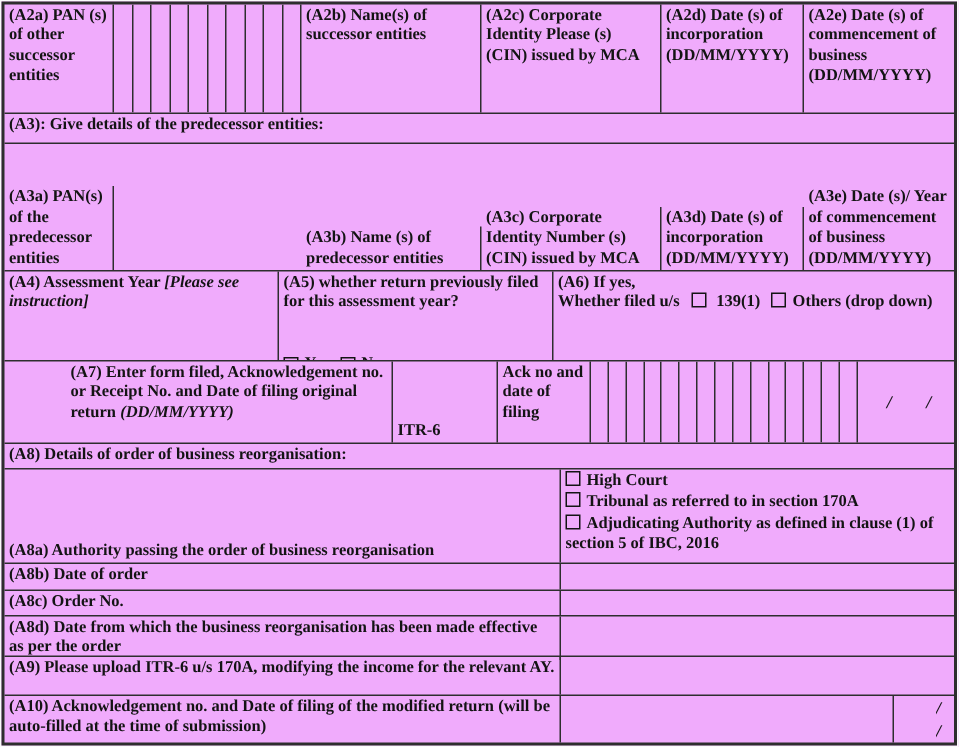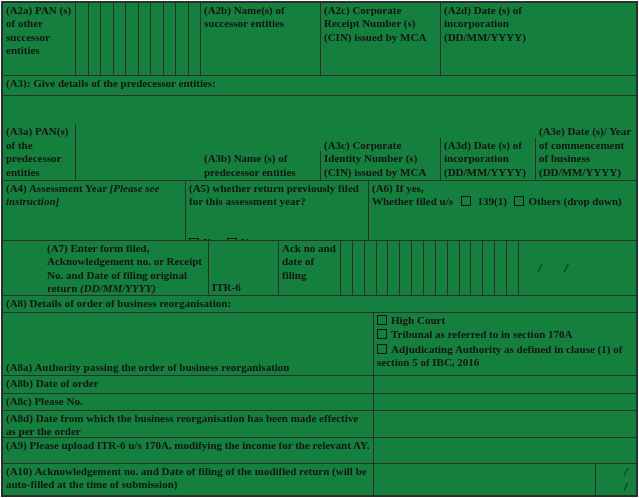--- a/index.html
+++ b/index.html
@@ -1,19 +1,19 @@
 <!DOCTYPE html>
 <html><head>
 <meta charset="utf-8">
 <style>
   html,body{margin:0;padding:0;background:#fbfbfb;}
   body{width:639px;height:498px;overflow:hidden;
        font-family:"Liberation Serif", serif;font-weight:bold;color:#141414;}
   .formtable{box-sizing:border-box;margin:1px;width:637px;height:496px;
-       border:2px solid #2e2e2e;background:#15803d;display:flex;flex-direction:column;}
+       border:2px solid #2e2e2e;background:#f0abfc;display:flex;flex-direction:column;}
   .row{display:flex;box-sizing:border-box;border-bottom:1px solid #2e2e2e;flex:none;}
   .row:last-child{border-bottom:none;flex:1;}
   .cell{box-sizing:border-box;border-right:1px solid #2e2e2e;padding:1px 3px;
         font-size:11px;line-height:1.22;overflow:hidden;}
   .cell:last-child{border-right:none;}
   .it{font-style:italic;}
   
   .boxes{display:flex;padding:0;}
   .box-cell{flex:1;border-right:1px solid #2e2e2e;box-sizing:border-box;}
   .box-cell:last-child{border-right:none;}
@@ -24,21 +24,21 @@
   .opt{margin:0 0 1px 0;}
   
   .r1{height:73px;} .r2{height:20px;} .r3{height:85px;align-items:flex-end;} .r4{height:60px;}
   .r5{height:55px;} .r6{height:17px;} .r7{height:63px;} .r8{height:18px;}
   .r9{height:17px;} .r10{height:27px;flex-direction:column;} .r11{height:26px;} .r12{height:33px;gap:28px;}
   
   .w-a2a{width:73px;flex:none;} .w-panbox{width:125px;flex:none;}
   .w-a2b{width:120px;flex:none;} .w-a2c{width:120px;flex:none;}
   .w-a2d{width:95px;flex:none;} .w-last{flex:1;}
   .w-a4{width:183px;flex:none;} .w-a5{width:183px;flex:none;}
-  .w-a7{width:206px;flex:none;padding-left:44px;} .w-itr{width:70px;flex:none;}
+  .w-a7{width:259px;flex:none;padding-left:44px;} .w-itr{width:70px;flex:none;}
   .w-ack{width:62px;flex:none;} .w-ackbox{width:178px;flex:none;}
   .w-date{width:68px;flex:none;}
   .w-label{width:371px;flex:none;} .w-a10mid{width:194px;flex:none;}
   .datecell{display:flex;align-items:center;justify-content:center;padding:0;}
   .slashes{word-spacing:20px;font-size:12px;font-style:italic;}
   .yesno{margin-top:27px;display:flex;align-items:center;}
   .yesno .lbl{margin-right:8px;}
   .justify{text-align:justify;}
   .vcenter{display:flex;align-items:flex-end;}
 </style>
@@ -60,24 +60,27 @@
         <div class="box-cell"></div>
         <div class="box-cell"></div>
         <div class="box-cell"></div>
         <div class="box-cell"></div>
         <div class="box-cell"></div>
       </div>
     <div class="cell w-a2b">
       <span>(A2b) Name(s) of successor entities</span>
     </div>
     <div class="cell w-a2c">
-      <span>(A2c) Corporate Receipt Number (s) (CIN) issued by MCA</span>
+      <span>(A2c) Corporate Identity Please (s) (CIN) issued by MCA</span>
     </div>
     <div class="cell w-a2d">
       <span>(A2d) Date (s) of incorporation (DD/MM/YYYY)</span>
+    </div>
+    <div class="cell w-last">
+      <span>(A2e) Date (s) of commencement of business (DD/MM/YYYY)</span>
     </div>
   </div>
 
   <div class="row r2">
     <div class="cell w-last">
       <span>(A3): Give details of the predecessor entities:</span>
     </div>
   </div>
 
   <div class="row r3">
@@ -192,21 +195,21 @@
 
   <div class="row r8">
     <div class="cell w-label">
       <span>(A8b) Date of order</span>
     </div>
     <div class="cell w-last"></div>
   </div>
 
   <div class="row r9">
     <div class="cell w-label">
-      <span>(A8c) Please No.</span>
+      <span>(A8c) Order No.</span>
     </div>
     <div class="cell w-last"></div>
   </div>
 
   <div class="row r10">
     <div class="cell w-label">
       <span>(A8d) Date from which the business reorganisation has been made effective as per the order</span>
     </div>
     <div class="cell w-last"></div>
   </div>

